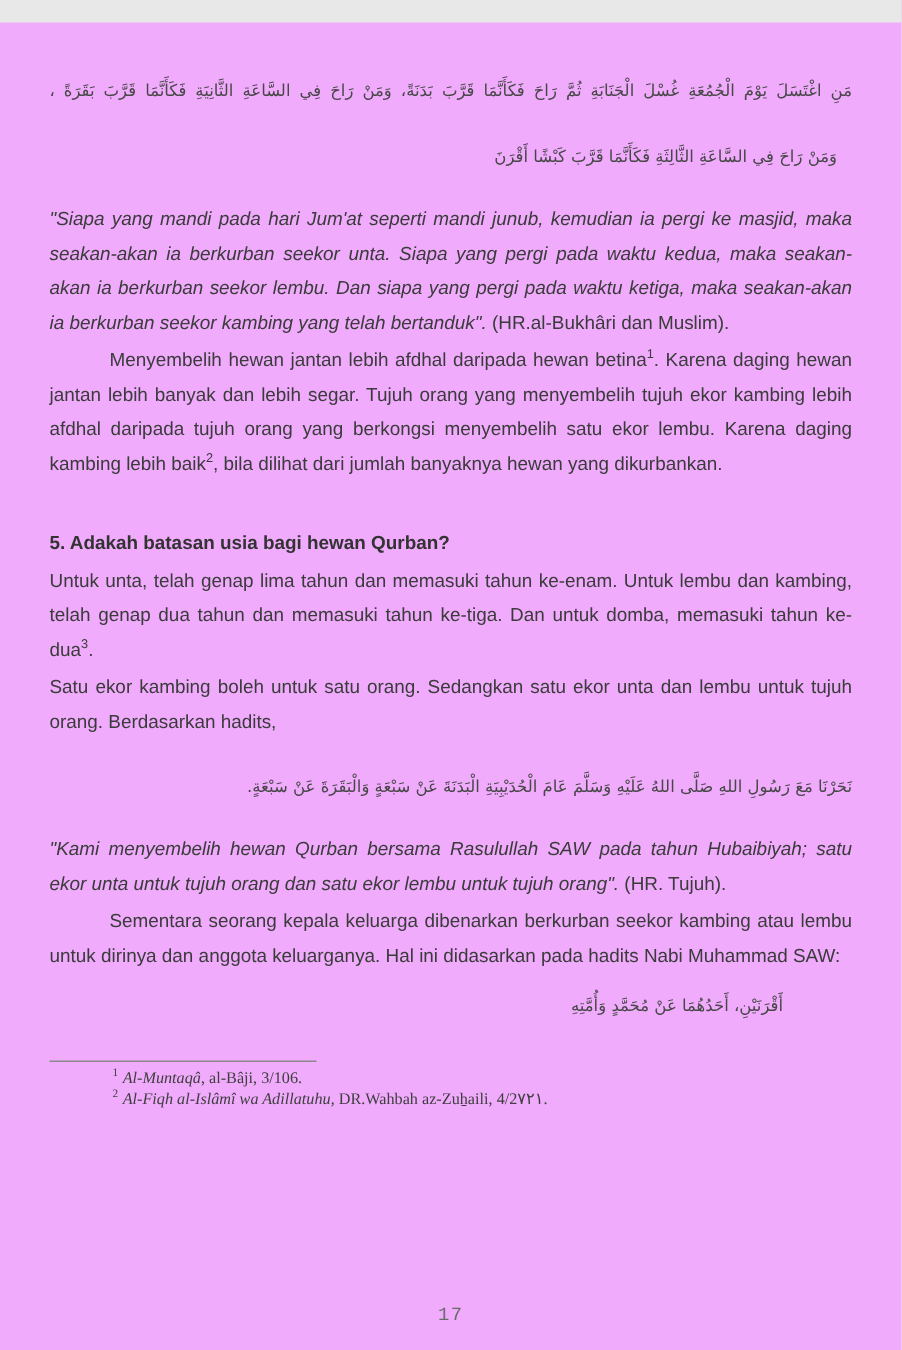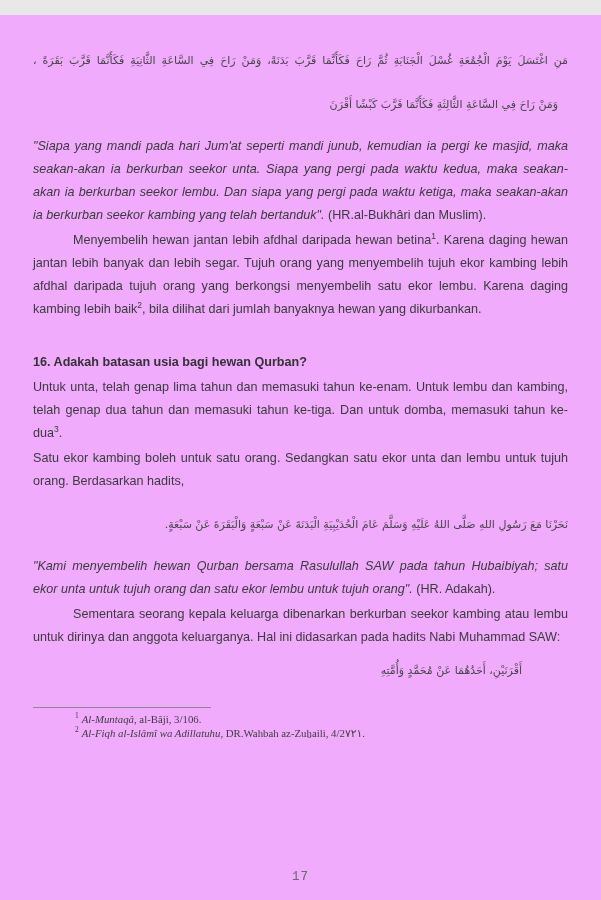--- a/index.html
+++ b/index.html
@@ -92,28 +92,28 @@
 
   <div class="arabic first" dir="rtl">
     <div class="ar-full">مَنِ اغْتَسَلَ يَوْمَ الْجُمُعَةِ غُسْلَ الْجَنَابَةِ ثُمَّ رَاحَ فَكَأَنَّمَا قَرَّبَ بَدَنَةً، وَمَنْ رَاحَ فِي السَّاعَةِ الثَّانِيَةِ فَكَأَنَّمَا قَرَّبَ بَقَرَةً ،</div>
     <div class="ar-end pad10">وَمَنْ رَاحَ فِي السَّاعَةِ الثَّالِثَةِ فَكَأَنَّمَا قَرَّبَ كَبْشًا أَقْرَنَ</div>
   </div>
 
   <p class="para quote"><span class="it">"Siapa yang mandi pada hari Jum'at seperti mandi junub, kemudian ia pergi ke masjid, maka seakan-akan ia berkurban seekor unta. Siapa yang pergi pada waktu kedua, maka seakan-akan ia berkurban seekor lembu. Dan siapa yang pergi pada waktu ketiga, maka seakan-akan ia berkurban seekor kambing yang telah bertanduk".</span><span> (HR.al-Bukhâri dan Muslim).</span></p>
 
   <p class="para indent"><span>Menyembelih hewan jantan lebih afdhal daripada hewan betina</span><sup class="fnref">1</sup><span>. Karena daging hewan jantan lebih banyak dan lebih segar. Tujuh orang yang menyembelih tujuh ekor kambing lebih afdhal daripada tujuh orang yang berkongsi menyembelih satu ekor lembu. Karena daging kambing lebih baik</span><sup class="fnref">2</sup><span>, bila dilihat dari jumlah banyaknya hewan yang dikurbankan.</span></p>
 
-  <h2 class="heading h13">16. Adakah batasan usia bagi hewan Qurban?</h2>
+  <h2 class="heading h13">5. Adakah batasan usia bagi hewan Qurban?</h2>
   <p class="para answer"><span>Untuk unta, telah genap lima tahun dan memasuki tahun ke-enam. Untuk lembu dan kambing, telah genap dua tahun dan memasuki tahun ke-tiga. Dan untuk domba, memasuki tahun ke-dua</span><sup class="fnref">3</sup><span>.</span></p>
 
   <p class="para answer">Satu ekor kambing boleh untuk satu orang. Sedangkan satu ekor unta dan lembu untuk tujuh orang. Berdasarkan hadits,</p>
 
   <div class="arabic single" dir="rtl">نَحَرْنَا مَعَ رَسُولِ اللهِ صَلَّى اللهُ عَلَيْهِ وَسَلَّمَ عَامَ الْحُدَيْبِيَةِ الْبَدَنَةَ عَنْ سَبْعَةٍ وَالْبَقَرَةَ عَنْ سَبْعَةٍ.</div>
 
-  <p class="para quote"><span class="it">"Kami menyembelih hewan Qurban bersama Rasulullah SAW pada tahun Hubaibiyah; satu ekor unta untuk tujuh orang dan satu ekor lembu untuk tujuh orang".</span><span> (HR. Adakah).</span></p>
+  <p class="para quote"><span class="it">"Kami menyembelih hewan Qurban bersama Rasulullah SAW pada tahun Hubaibiyah; satu ekor unta untuk tujuh orang dan satu ekor lembu untuk tujuh orang".</span><span> (HR. Tujuh).</span></p>
 
   <p class="para indent">Sementara seorang kepala keluarga dibenarkan berkurban seekor kambing atau lembu untuk dirinya dan anggota keluarganya.  Hal ini didasarkan pada hadits Nabi Muhammad SAW:</p>
 
   <div class="arabic wide" dir="rtl">
     <div class="ar-end pad60">أَقْرَنَيْنِ، أَحَدُهُمَا عَنْ مُحَمَّدٍ وَأُمَّتِهِ</div>
   </div>
 
   <div class="footnotes">
     <div class="fn-rule"></div>
     <div class="fn"><sup>1</sup><span class="it">Al-Muntaqâ</span><span>, al-Bâji, 3/106.</span></div>

